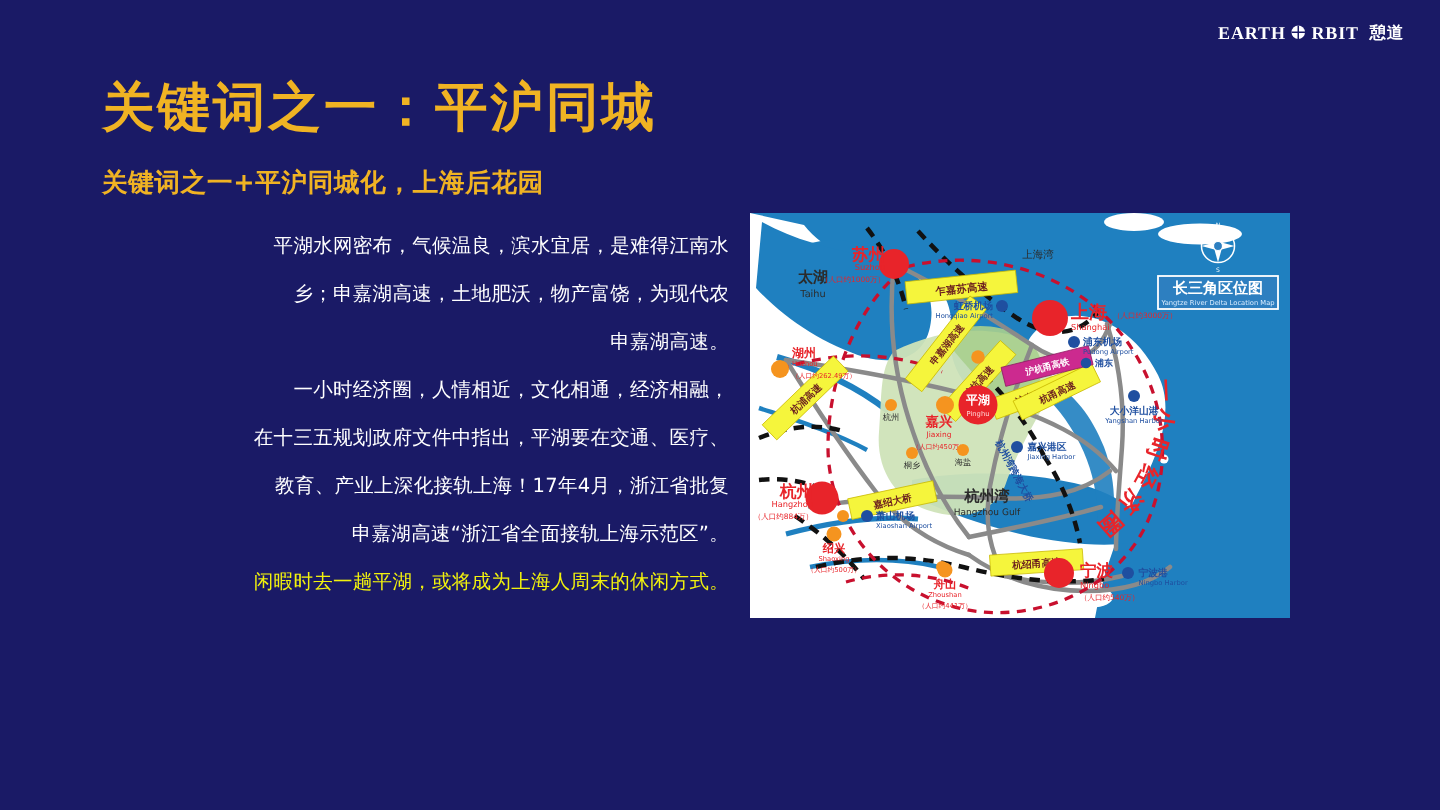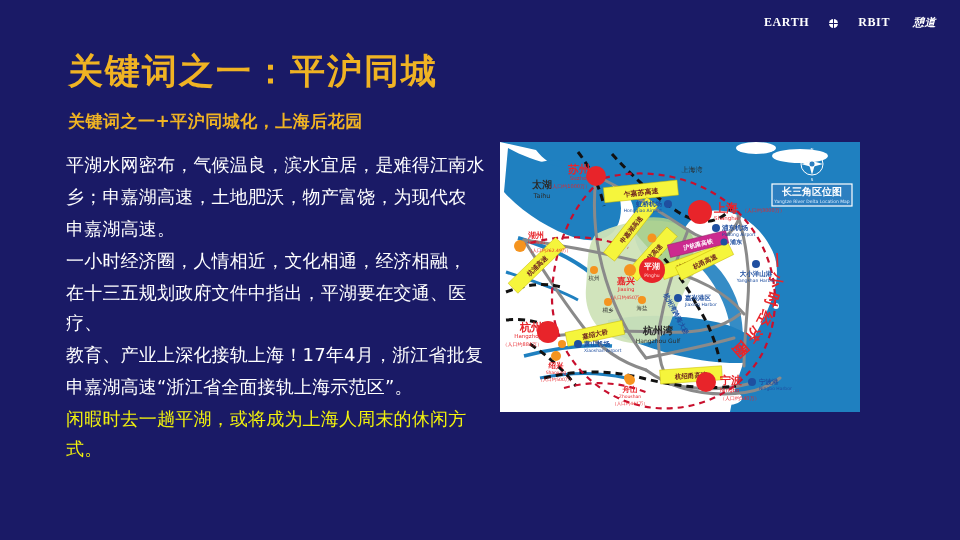--- a/index.html
+++ b/index.html
@@ -15,22 +15,21 @@
     overflow: hidden;
     font-family: "Liberation Sans", "DejaVu Sans", sans-serif;
   }
 
   
   #brand {
     position: absolute;
     top: 16px;
     right: 24px;
     display: flex;
-    align-items: center;
-    gap: 20px;
+    gap: 4px;
     color: #ffffff;
     font-family: "Liberation Serif", "DejaVu Serif", serif;
     font-weight: bold;
     letter-spacing: 0.5px;
     font-size: 12px;
     line-height: 1;
     white-space: nowrap;
   }
   #brand .bword { letter-spacing: 0.6px; }
   #brand .bglobe {
@@ -57,21 +56,20 @@
     left: 3.5px;
     top: 0; bottom: 0;
     width: 1.5px;
     background: #1a1a66;
   }
   #brand .bcjk {
     font-size: 11px;
     margin-left: 3px;
     font-family: "DejaVu Sans", sans-serif;
     font-weight: bold;
-    font-style: italic;
   }
 
   
   #title {
     position: absolute;
     left: 68px;
     top: 48px;
     color: #f0b323;
     font-size: 35px;
     font-weight: bold;
@@ -93,25 +91,26 @@
 
   
   #body-text {
     position: absolute;
     left: 66px;
     top: 150px;
     width: 420px;
   }
   #body-text p {
     margin: 0 0 2px 0;
-    font-size: 18px;
+    font-size: 13px;
     line-height: 30px;
     color: #ffffff;
     font-family: "DejaVu Sans", sans-serif;
     letter-spacing: 0.2px;
+    text-align: right;
   }
   #body-text p.accent {
     color: #f2f20d;
     font-weight: normal;
   }
 
   
   #map-figure {
     position: absolute;
     left: 500px;

